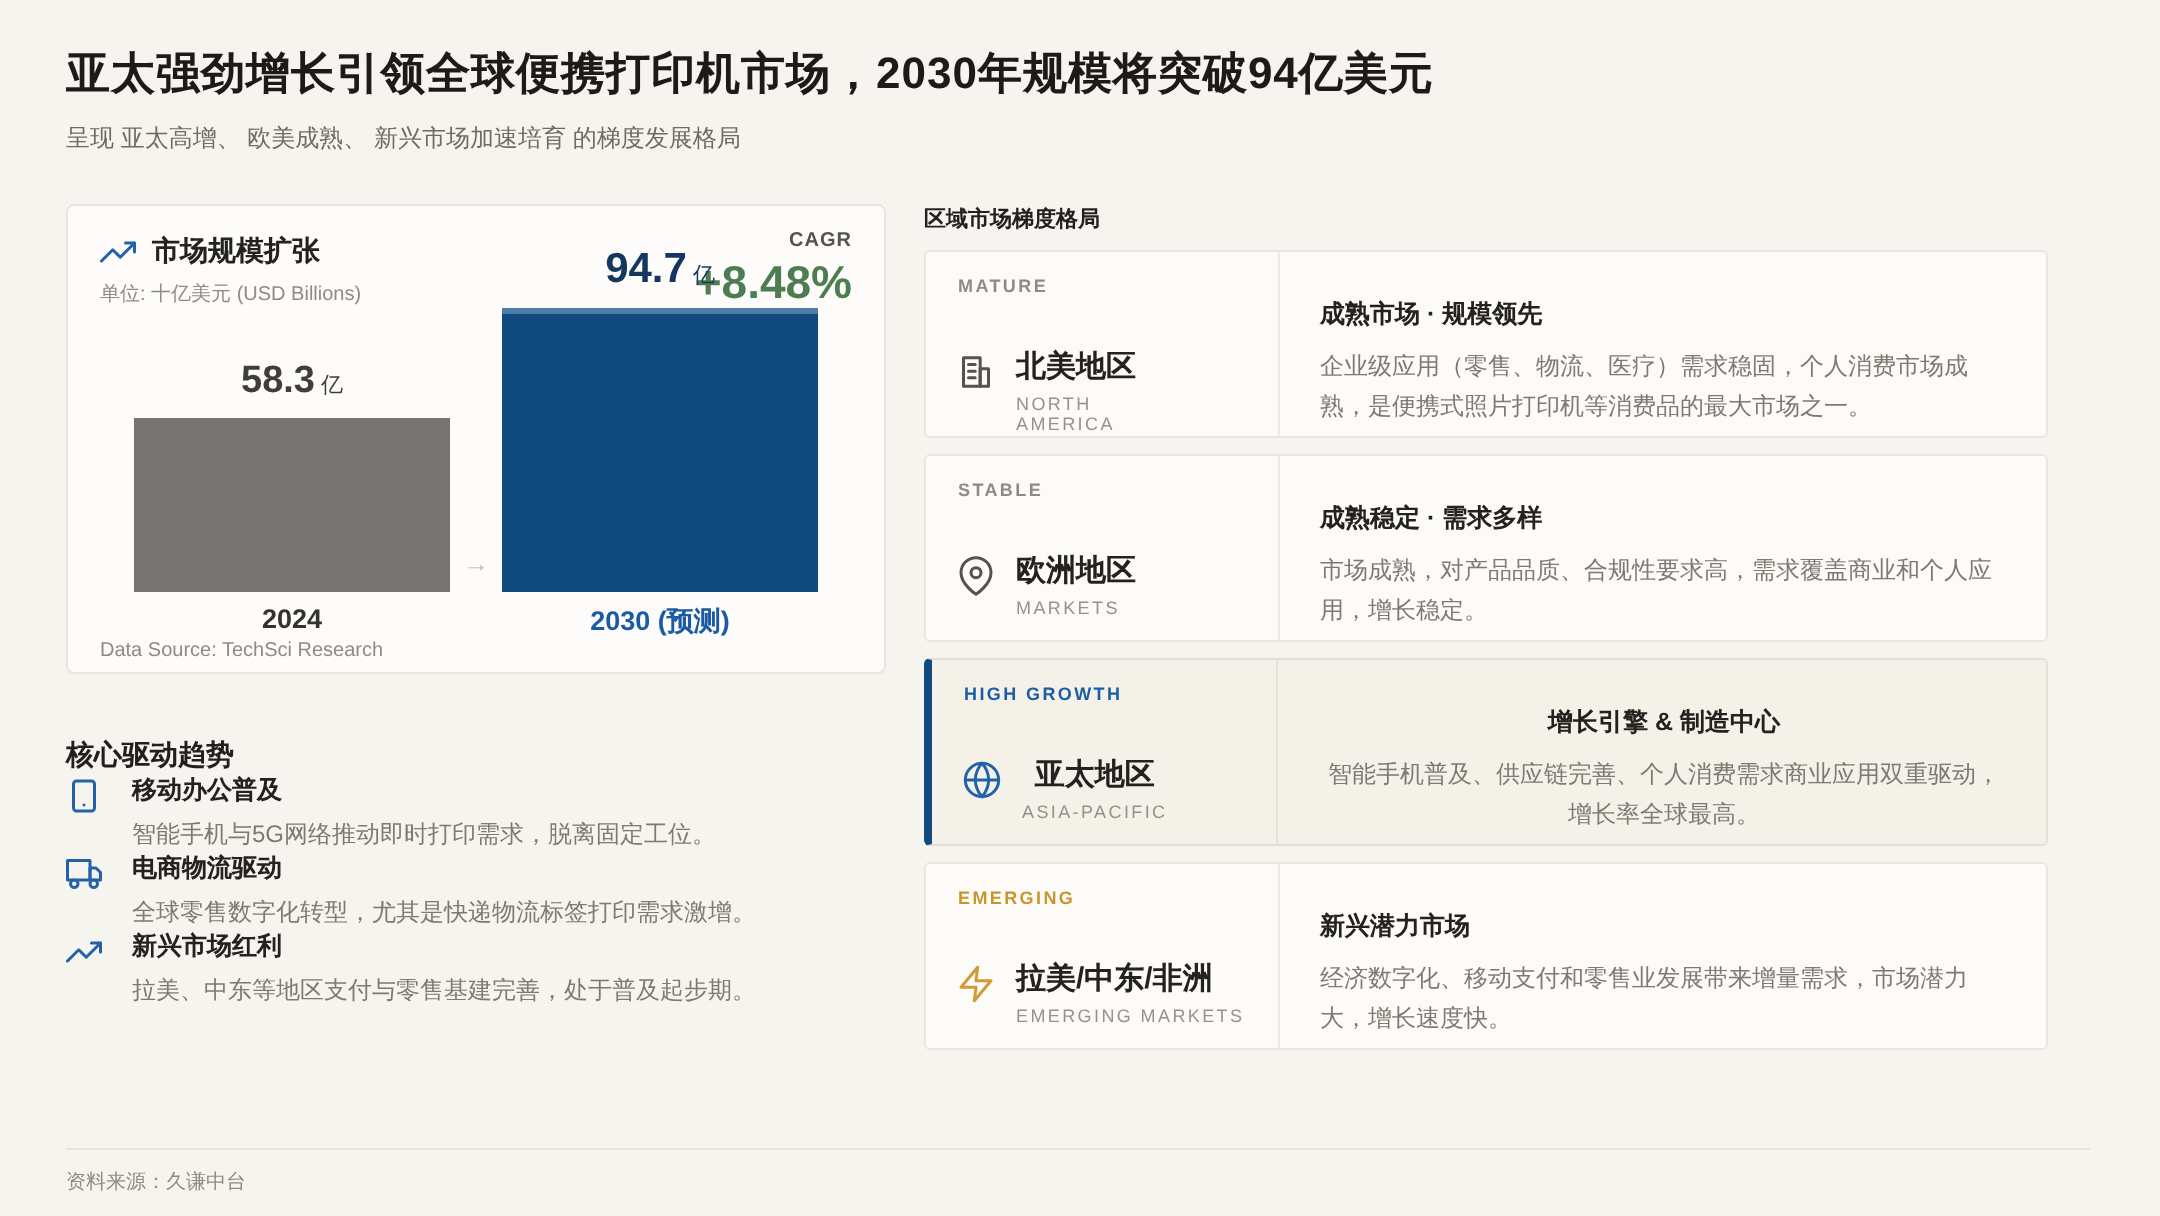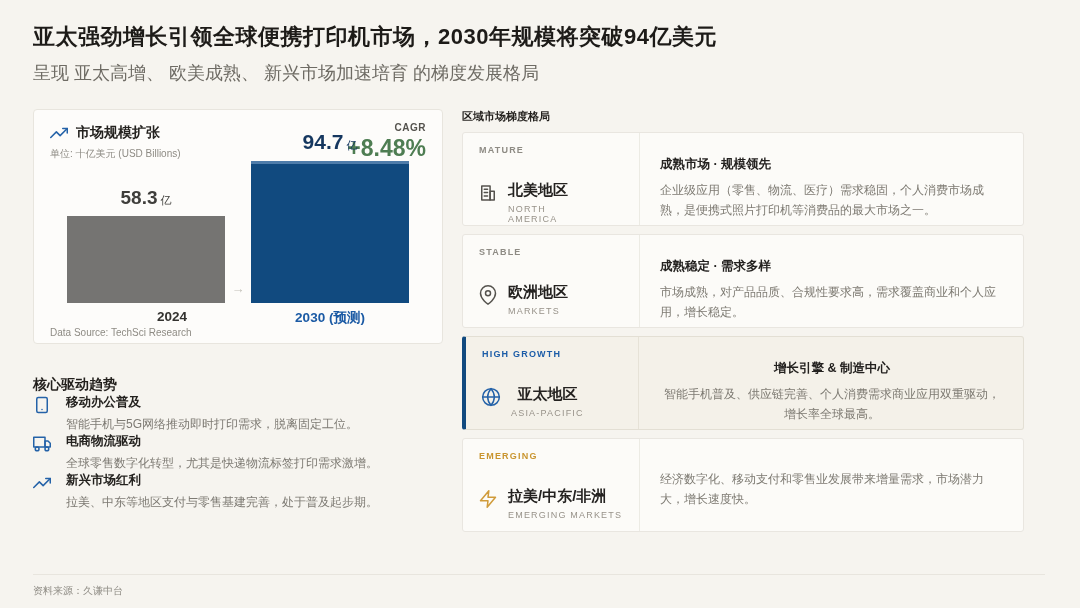--- a/index.html
+++ b/index.html
@@ -8,21 +8,21 @@
     position:relative;
     background:#f6f4ef;
     font-family:"Liberation Sans","DejaVu Sans",sans-serif;
     color:#24221f;
     overflow:hidden;
   }
   .page { padding:22px 56px 0 33px; }
 
   
   .page-title { font-size:22px; font-weight:700; color:#1d1b18; letter-spacing:.5px; }
-  .page-subtitle { margin-top:9px; font-size:18px; color:#6e6b64; }
+  .page-subtitle { margin-top:9px; font-size:12px; color:#6e6b64; }
 
   
   .main { display:flex; gap:19px; margin-top:24px; }
   .col-left { width:410px; flex:none; }
   .col-right { flex:1; }
 
   
   .chart-card {
     position:relative; height:235px;
     background:#fdfcfa; border:1px solid #e8e5de; border-radius:4px;
@@ -44,21 +44,21 @@
   .bar-value { margin-bottom:7px; white-space:nowrap; }
   .bar-col.b2024 .bar-num { font-size:19px; font-weight:700; color:#3f3e3b; }
   .bar-col.b2030 .bar-num { font-size:21px; font-weight:700; color:#15375f; }
   .bar-unit { font-size:11px; font-weight:400; margin-left:3px; color:inherit; }
   .bar-col.b2024 .bar-unit { color:#3f3e3b; }
   .bar-col.b2030 .bar-unit { color:#15375f; }
   .bar { width:158px; }
   .bar-col.b2030 .bar { box-shadow: inset 0 3px 0 rgba(130,165,205,.55); }
   .grow-arrow { position:absolute; left:50%; bottom:47px; transform:translateX(-50%); color:#c4c1ba; font-size:13px; }
 
-  .xlabels-row { position:absolute; left:24px; right:24px; bottom:16px; display:flex; justify-content:flex-end; padding:0 9px; }
+  .xlabels-row { position:absolute; left:24px; right:24px; bottom:16px; display:flex; justify-content:space-between; padding:0 9px; }
   .xlabel { width:158px; text-align:center; font-size:13.5px; font-weight:700; }
   .xlabel.x2024 { color:#33322f; }
   .xlabel.x2030 { color:#1b5aa4; }
   .data-source { position:absolute; left:16px; bottom:5px; font-size:10px; color:#8e8b84; }
 
   
   .drivers { margin-top:32px; }
   .drivers-title { font-size:14px; font-weight:700; color:#221f1c; }
   .driver-item { display:flex; gap:13px; }
   .driver-icon { flex:none; width:20px; margin-top:2px; color:#2462a8; }
@@ -272,20 +272,21 @@
                   <polygon points="13 2 3 14 12 14 11 22 21 10 12 10 13 2"></polygon>
                 </svg>
             </span>
             <div>
               <div class="region-name">拉美/中东/非洲</div>
               <div class="region-en">EMERGING MARKETS</div>
             </div>
           </div>
         </div>
         <div class="region-right">
+          <div class="region-heading">新兴潜力市场</div>
           <div class="region-desc">经济数字化、移动支付和零售业发展带来增量需求，市场潜力大，增长速度快。</div>
         </div>
       </div>
 
     </div>
   </div>
 </div>
 
 <div class="footer">
   <div class="footer-text">资料来源：久谦中台</div>

